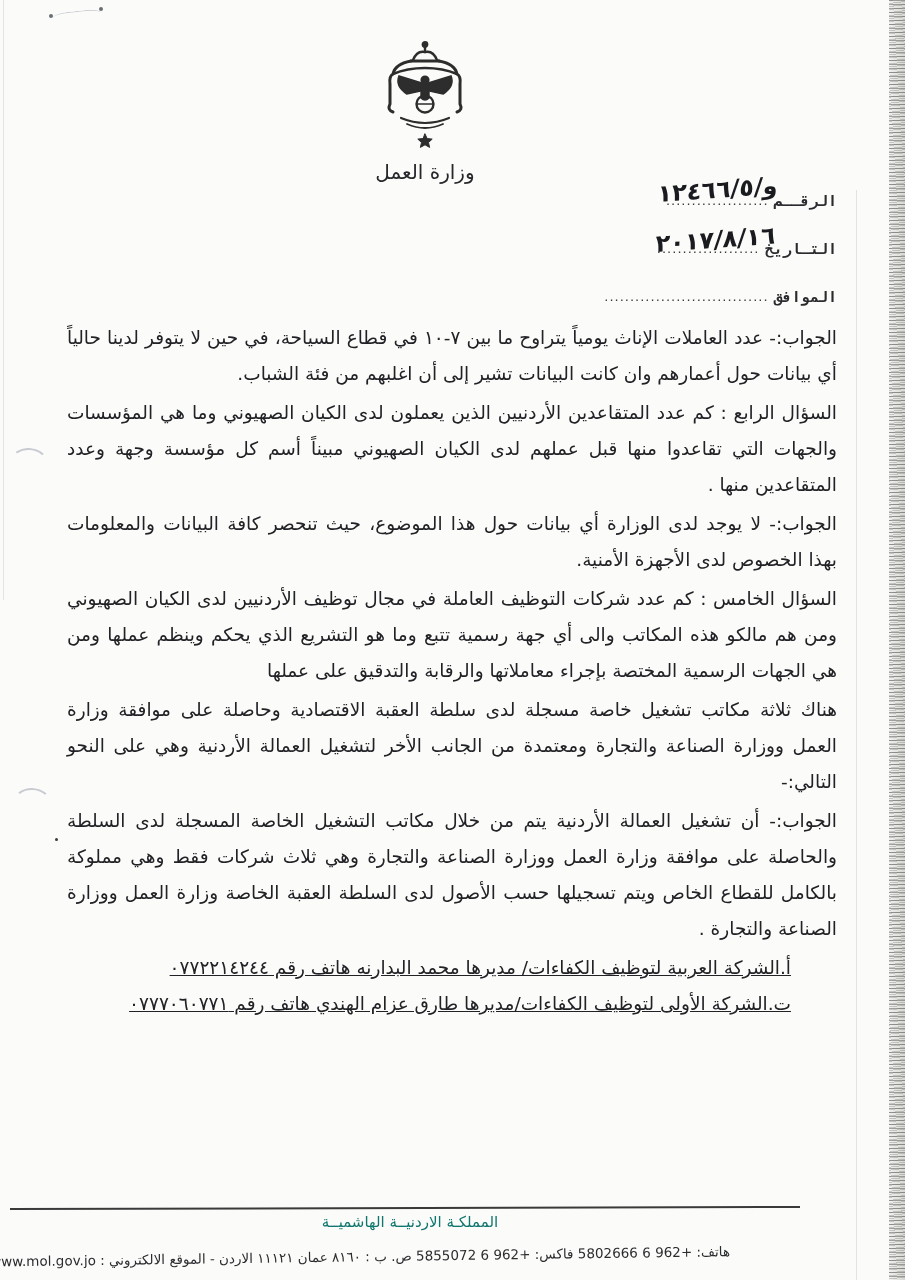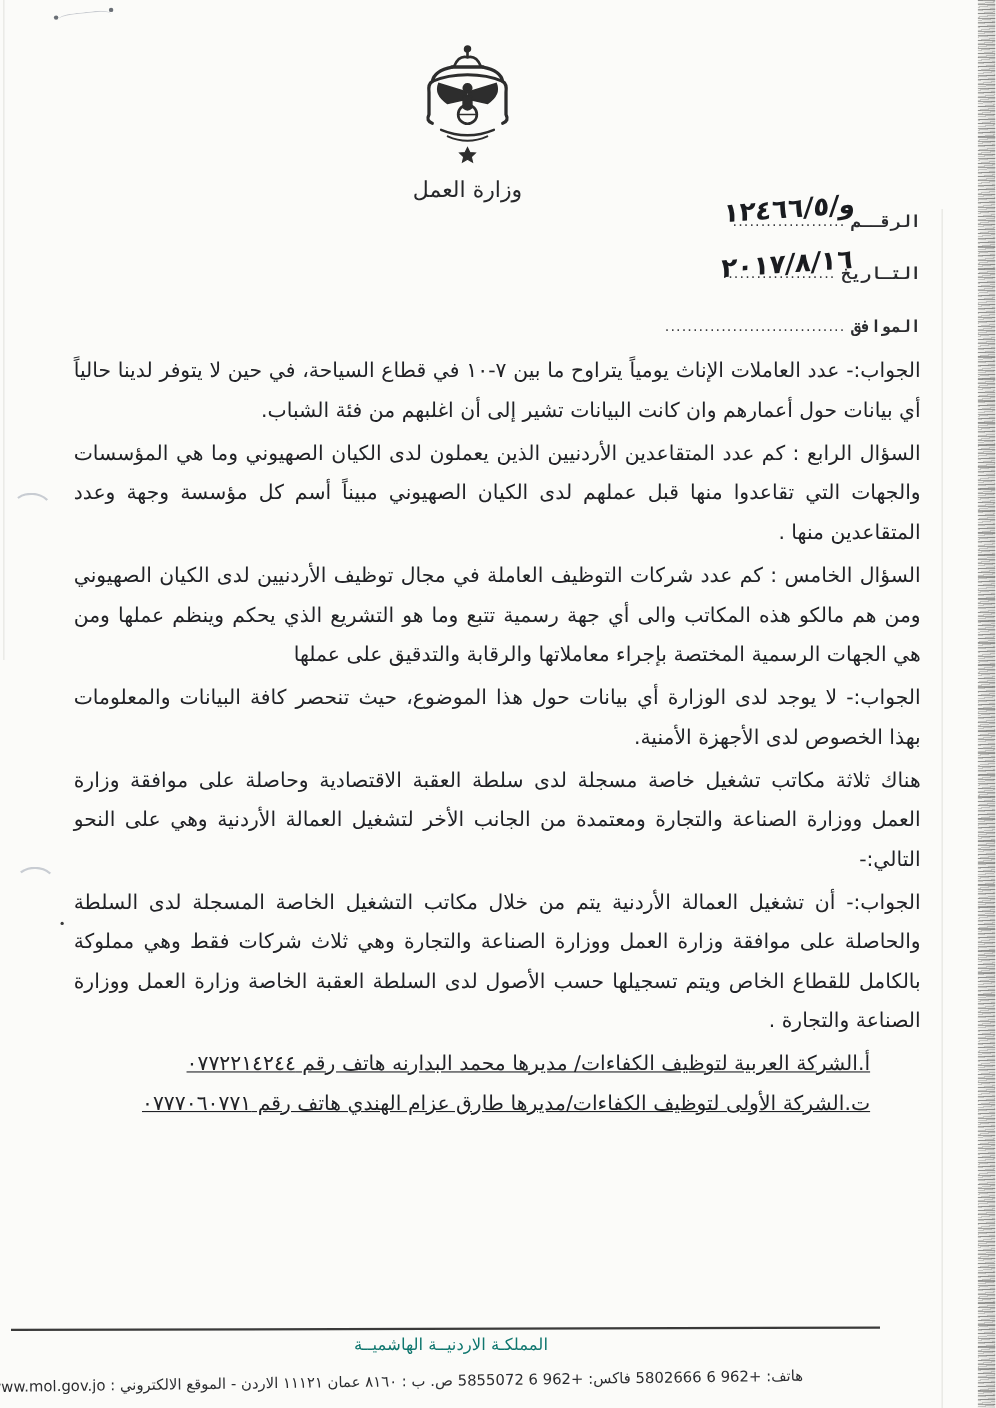--- a/index.html
+++ b/index.html
@@ -124,22 +124,22 @@
     </div>
     <div class="ref-row">
       <span class="ref-label">الموافق</span>
       <span class="ref-dots">................................</span>
     </div>
   </div>
 
   <div class="letter-body">
     <p><span class="lead">الجواب:-</span><span> عدد العاملات الإناث يومياً يتراوح ما بين ٧-١٠ في قطاع السياحة، في حين لا يتوفر لدينا حالياً أي بيانات حول أعمارهم وان كانت البيانات تشير إلى أن اغلبهم من فئة الشباب.</span></p>
     <p><span class="lead">السؤال الرابع :</span><span> كم عدد المتقاعدين الأردنيين الذين يعملون لدى الكيان الصهيوني وما هي المؤسسات والجهات التي تقاعدوا منها قبل عملهم لدى الكيان الصهيوني مبيناً أسم كل مؤسسة وجهة وعدد المتقاعدين منها .</span></p>
+    <p><span class="lead">الجواب:-</span><span> لا يوجد لدى الوزارة أي بيانات حول هذا الموضوع، حيث تنحصر كافة البيانات والمعلومات بهذا الخصوص لدى الأجهزة الأمنية.</span></p>
     <p><span class="lead">السؤال الخامس :</span><span> كم عدد شركات التوظيف العاملة في مجال توظيف الأردنيين لدى الكيان الصهيوني ومن هم مالكو هذه المكاتب والى أي جهة رسمية تتبع وما هو التشريع الذي يحكم وينظم عملها ومن هي الجهات الرسمية المختصة بإجراء معاملاتها والرقابة والتدقيق على عملها</span></p>
-    <p><span class="lead">الجواب:-</span><span> لا يوجد لدى الوزارة أي بيانات حول هذا الموضوع، حيث تنحصر كافة البيانات والمعلومات بهذا الخصوص لدى الأجهزة الأمنية.</span></p>
     <p><span>هناك ثلاثة مكاتب تشغيل خاصة مسجلة لدى سلطة العقبة الاقتصادية وحاصلة على موافقة وزارة العمل ووزارة الصناعة والتجارة ومعتمدة من الجانب الأخر لتشغيل العمالة الأردنية وهي على النحو التالي:-</span></p>
     <p><span class="lead">الجواب:-</span><span> أن تشغيل العمالة الأردنية يتم من خلال مكاتب التشغيل الخاصة المسجلة لدى السلطة والحاصلة على موافقة وزارة العمل ووزارة الصناعة والتجارة  وهي ثلاث شركات فقط وهي مملوكة بالكامل للقطاع الخاص ويتم تسجيلها حسب الأصول لدى السلطة العقبة الخاصة وزارة العمل ووزارة الصناعة والتجارة .</span></p>
     <div class="company-list">
       <div>أ.الشركة العربية لتوظيف الكفاءات/ مديرها محمد البدارنه هاتف رقم ٠٧٧٢٢١٤٢٤٤</div>
       <div>ت.الشركة الأولى لتوظيف الكفاءات/مديرها طارق عزام الهندي هاتف رقم ٠٧٧٧٠٦٠٧٧١</div>
     </div>
   </div>
 
   <div class="footer-rule"></div>
   <div class="kingdom-name">المملكـة الاردنيــة الهاشميــة</div>

